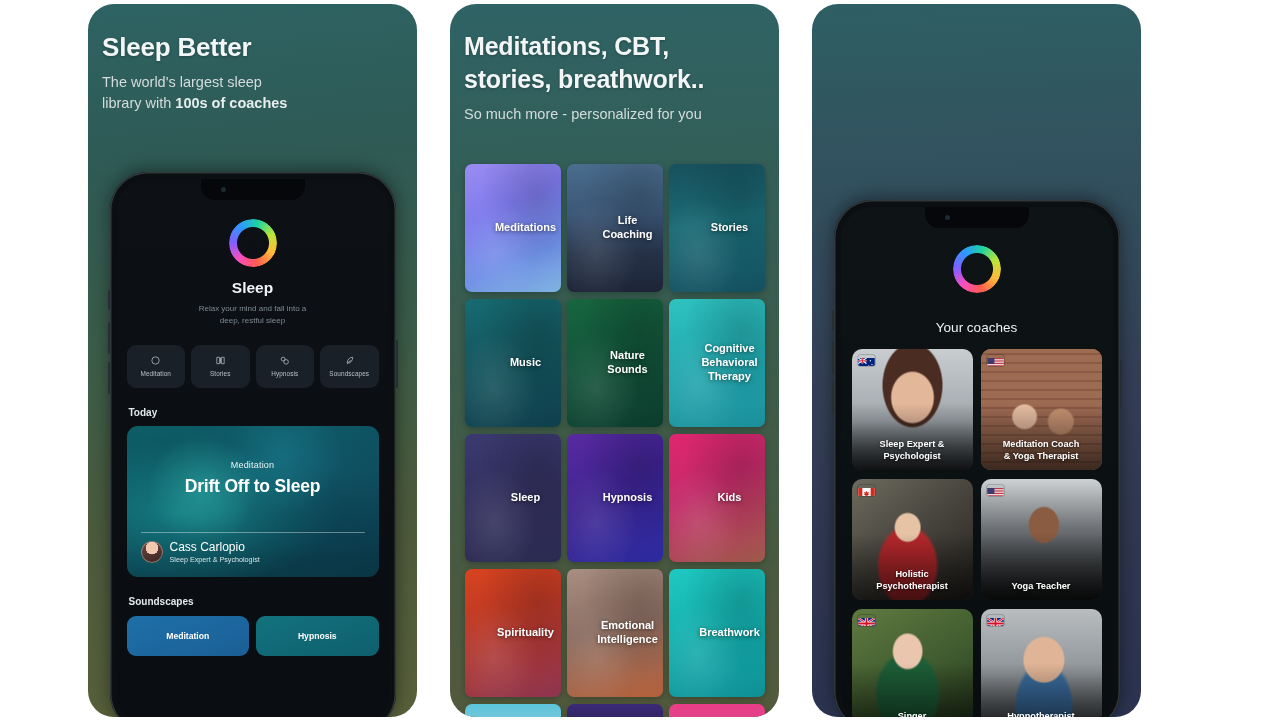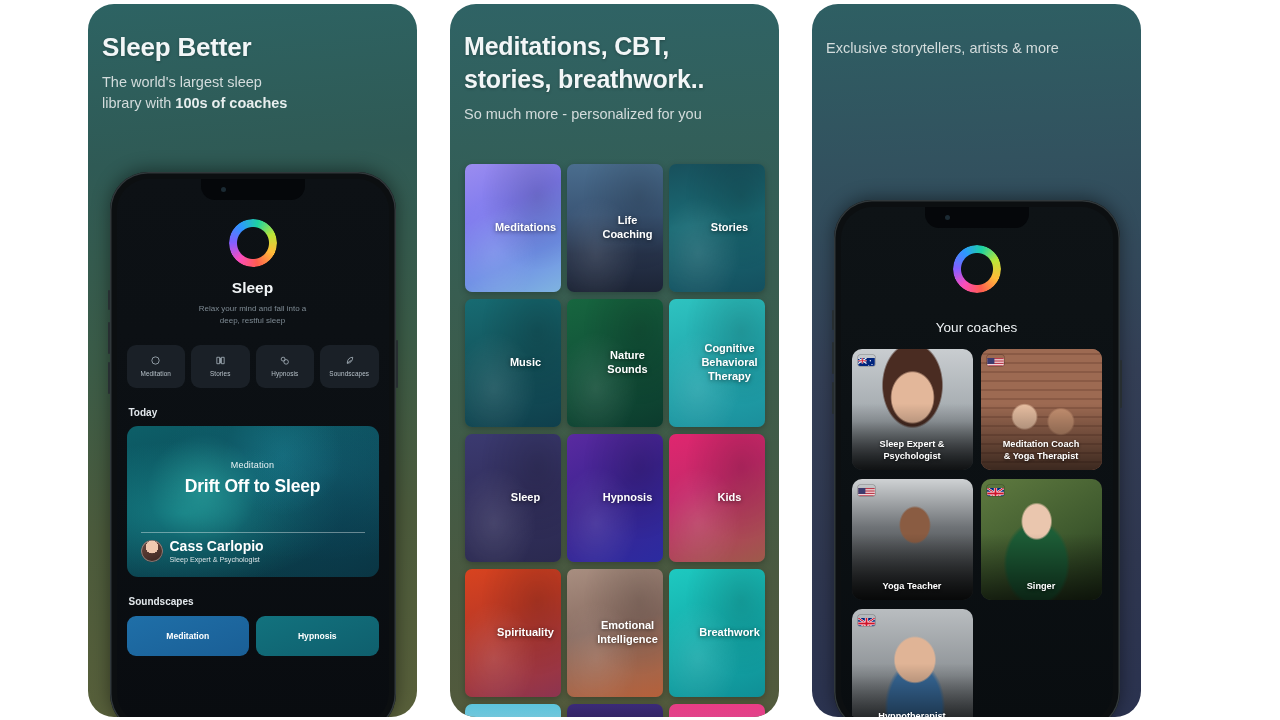--- a/index.html
+++ b/index.html
@@ -127,21 +127,21 @@
   .tc-kicker { color:#e9f2f4; font-size:9px; font-weight:500; letter-spacing:.2px; }
   .tc-title { color:#fff; font-size:17.5px; font-weight:700; margin-top:6px; letter-spacing:-.2px; }
   .tc-div { position:absolute; left:14px; right:14px; bottom:44px; height:1px; background:rgba(255,255,255,.38); }
   .tc-author { position:absolute; left:14px; bottom:13px; display:flex; align-items:center; gap:7px; }
   .avatar {
     width:22px;height:22px;border-radius:50%;
     background: radial-gradient(circle at 50% 32%, #f0c9b0 0 34%, transparent 35%),
                 linear-gradient(160deg,#6d4a3f,#3a2420);
     box-shadow: inset 0 0 0 1px rgba(255,255,255,.35);
   }
-  .au-name { color:#fff; font-size:14px; font-weight:700; }
+  .au-name { color:#fff; font-size:12px; font-weight:400; }
   .au-role { color:#d9e3e6; font-size:7.2px; margin-top:1px; }
   .ss-row { display:flex; gap:7px; padding:0 10px; margin-top:9px; }
   .ss-card { flex:1; height:40px; border-radius:9px; display:flex; align-items:center; justify-content:center; }
   .ss-card span { color:#fff; font-size:8.6px; font-weight:600; }
   .ss-a { background: linear-gradient(160deg,#1f6fa8,#1a5f96); }
   .ss-b { background: linear-gradient(160deg,#12727e,#0f5f6d); }
 
   
   .grid2 {
     position:absolute; top:160px; left:50%; transform:translateX(-50%);
@@ -399,21 +399,20 @@
           <span></span>
         </div>
       <div class="tile short t-r5c">
           <span></span>
         </div>
     </div>
   </div>
 
   <div class="panel p3">
     <div class="panel-head">
-      <div class="subline">Exclusive storytellers, artists &amp; more</div>
     </div>
 
     <div class="phone ph3">
       <div class="side-btn" style="left:-2px;top:110px;height:20px;"></div>
       <div class="side-btn" style="left:-2px;top:142px;height:32px;"></div>
       <div class="side-btn" style="left:-2px;top:182px;height:32px;"></div>
       <div class="side-btn" style="right:-2px;top:160px;height:48px;"></div>
       <div class="screen">
         <div class="notch"></div>
         <div class="app3">
@@ -463,20 +462,36 @@
                     </g>
                     <rect width="13" height="10.8" fill="#3c3b6e"></rect>
                   </svg>
               </div>
               <div class="role">
                 <span>Meditation Coach</span><br>
                 <span>&amp; Yoga Therapist</span>
               </div>
             </div>
 
+            <div class="coach">
+              <div class="photo ph-c"></div>
+              <div class="shade"></div>
+              <div class="flag">
+                <svg width="17" height="11" viewBox="0 0 30 20">
+                    <rect width="30" height="20" fill="#fff"></rect>
+                    <rect width="7.5" height="20" fill="#d52b1e"></rect>
+                    <rect x="22.5" width="7.5" height="20" fill="#d52b1e"></rect>
+                    <path d="M15 5l1.6 3.4 3-1-1.3 3.2 1.8.6-3.1 2 .4 1.6-2.4-.6-2.4.6.4-1.6-3.1-2 1.8-.6L10.4 7.4l3 1z" fill="#d52b1e"></path>
+                  </svg>
+              </div>
+              <div class="role">
+                <span>Holistic</span><br>
+                <span>Psychotherapist</span>
+              </div>
+            </div>
 
             <div class="coach">
               <div class="photo ph-d"></div>
               <div class="shade"></div>
               <div class="flag">
                 <svg width="17" height="11" viewBox="0 0 30 20">
                     <rect width="30" height="20" fill="#fff"></rect>
                     <g fill="#b22234">
                       <rect y="0" width="30" height="1.6"></rect>
                       <rect y="3.1" width="30" height="1.6"></rect>

